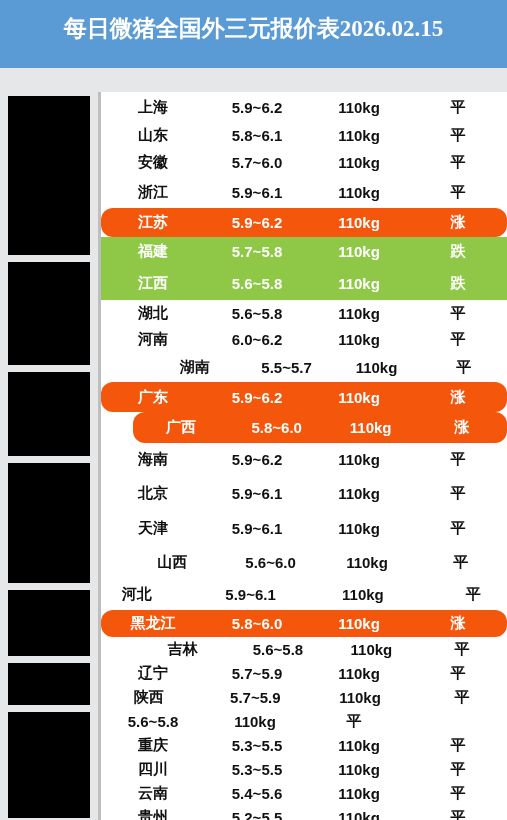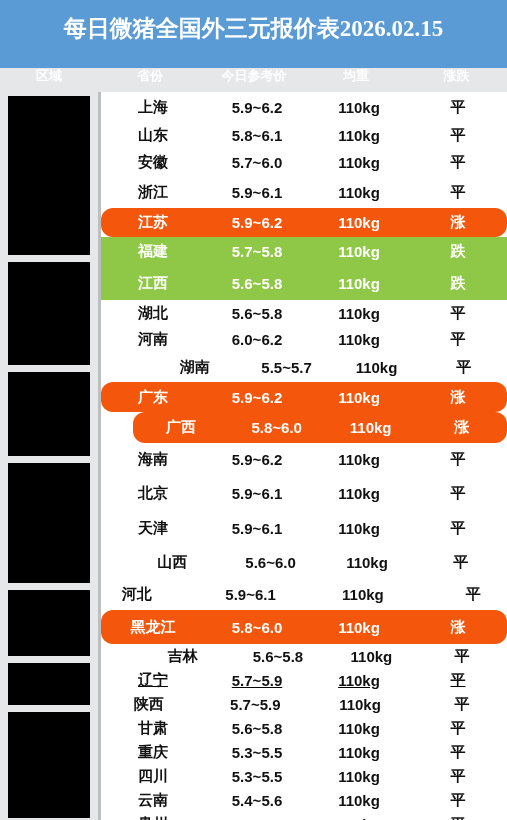--- a/index.html
+++ b/index.html
@@ -72,27 +72,20 @@
   .b-wt{width:100px;}
   .b-chg{width:98px;}
 </style>
 </head>
 <body>
 
 <div id="app">
 
   <div class="titlebar">
     <div class="title">每日微猪全国外三元报价表2026.02.15</div>
-    <div class="colhead">
-      <span class="c-region">区域</span>
-      <span class="c-prov">省份</span>
-      <span class="c-price">今日参考价</span>
-      <span class="c-wt">均重</span>
-      <span class="c-chg">涨跌</span>
-    </div>
   </div>
 
   <div class="regioncol" id="regioncol">
       <div class="redact" style="top: 4px; height: 159px;"></div>
       <div class="redact" style="top: 170px; height: 103px;"></div>
       <div class="redact" style="top: 280px; height: 84px;"></div>
       <div class="redact" style="top: 371px; height: 120px;"></div>
       <div class="redact" style="top: 498px; height: 66px;"></div>
       <div class="redact" style="top: 571px; height: 42px;"></div>
       <div class="redact" style="top: 620px; height: 106px;"></div>
@@ -194,46 +187,45 @@
         <span class="b-price">5.6~6.0</span>
         <span class="b-wt">110kg</span>
         <span class="b-chg">平</span>
       </div>
       <div class="row" style="height: 31px; gap: 42px;">
         <span class="b-prov">河北</span>
         <span class="b-price">5.9~6.1</span>
         <span class="b-wt">110kg</span>
         <span class="b-chg">平</span>
       </div>
-      <div class="row up" style="height: 34px;">
+      <div class="row up" style="height: 27px;">
         <span class="b-prov">黑龙江</span>
         <span class="b-price">5.8~6.0</span>
         <span class="b-wt">110kg</span>
         <span class="b-chg">涨</span>
       </div>
       <div class="row" style="height: 24px; margin-left: 34px;">
         <span class="b-prov">吉林</span>
         <span class="b-price">5.6~5.8</span>
         <span class="b-wt">110kg</span>
         <span class="b-chg">平</span>
       </div>
-      <div class="row" style="height: 24px; text-decoration: underline;">
+      <div class="row" style="height: 24px;">
         <span class="b-prov">辽宁</span>
         <span class="b-price">5.7~5.9</span>
         <span class="b-wt">110kg</span>
         <span class="b-chg">平</span>
       </div>
       <div class="row" style="height: 24px; gap: 11px;">
         <span class="b-prov">陕西</span>
         <span class="b-price">5.7~5.9</span>
         <span class="b-wt">110kg</span>
         <span class="b-chg">平</span>
       </div>
       <div class="row" style="height: 24px;">
-        <span class="b-prov">甘肃</span>
         <span class="b-price">5.6~5.8</span>
         <span class="b-wt">110kg</span>
         <span class="b-chg">平</span>
       </div>
       <div class="row" style="height: 24px;">
         <span class="b-prov">重庆</span>
         <span class="b-price">5.3~5.5</span>
         <span class="b-wt">110kg</span>
         <span class="b-chg">平</span>
       </div>

